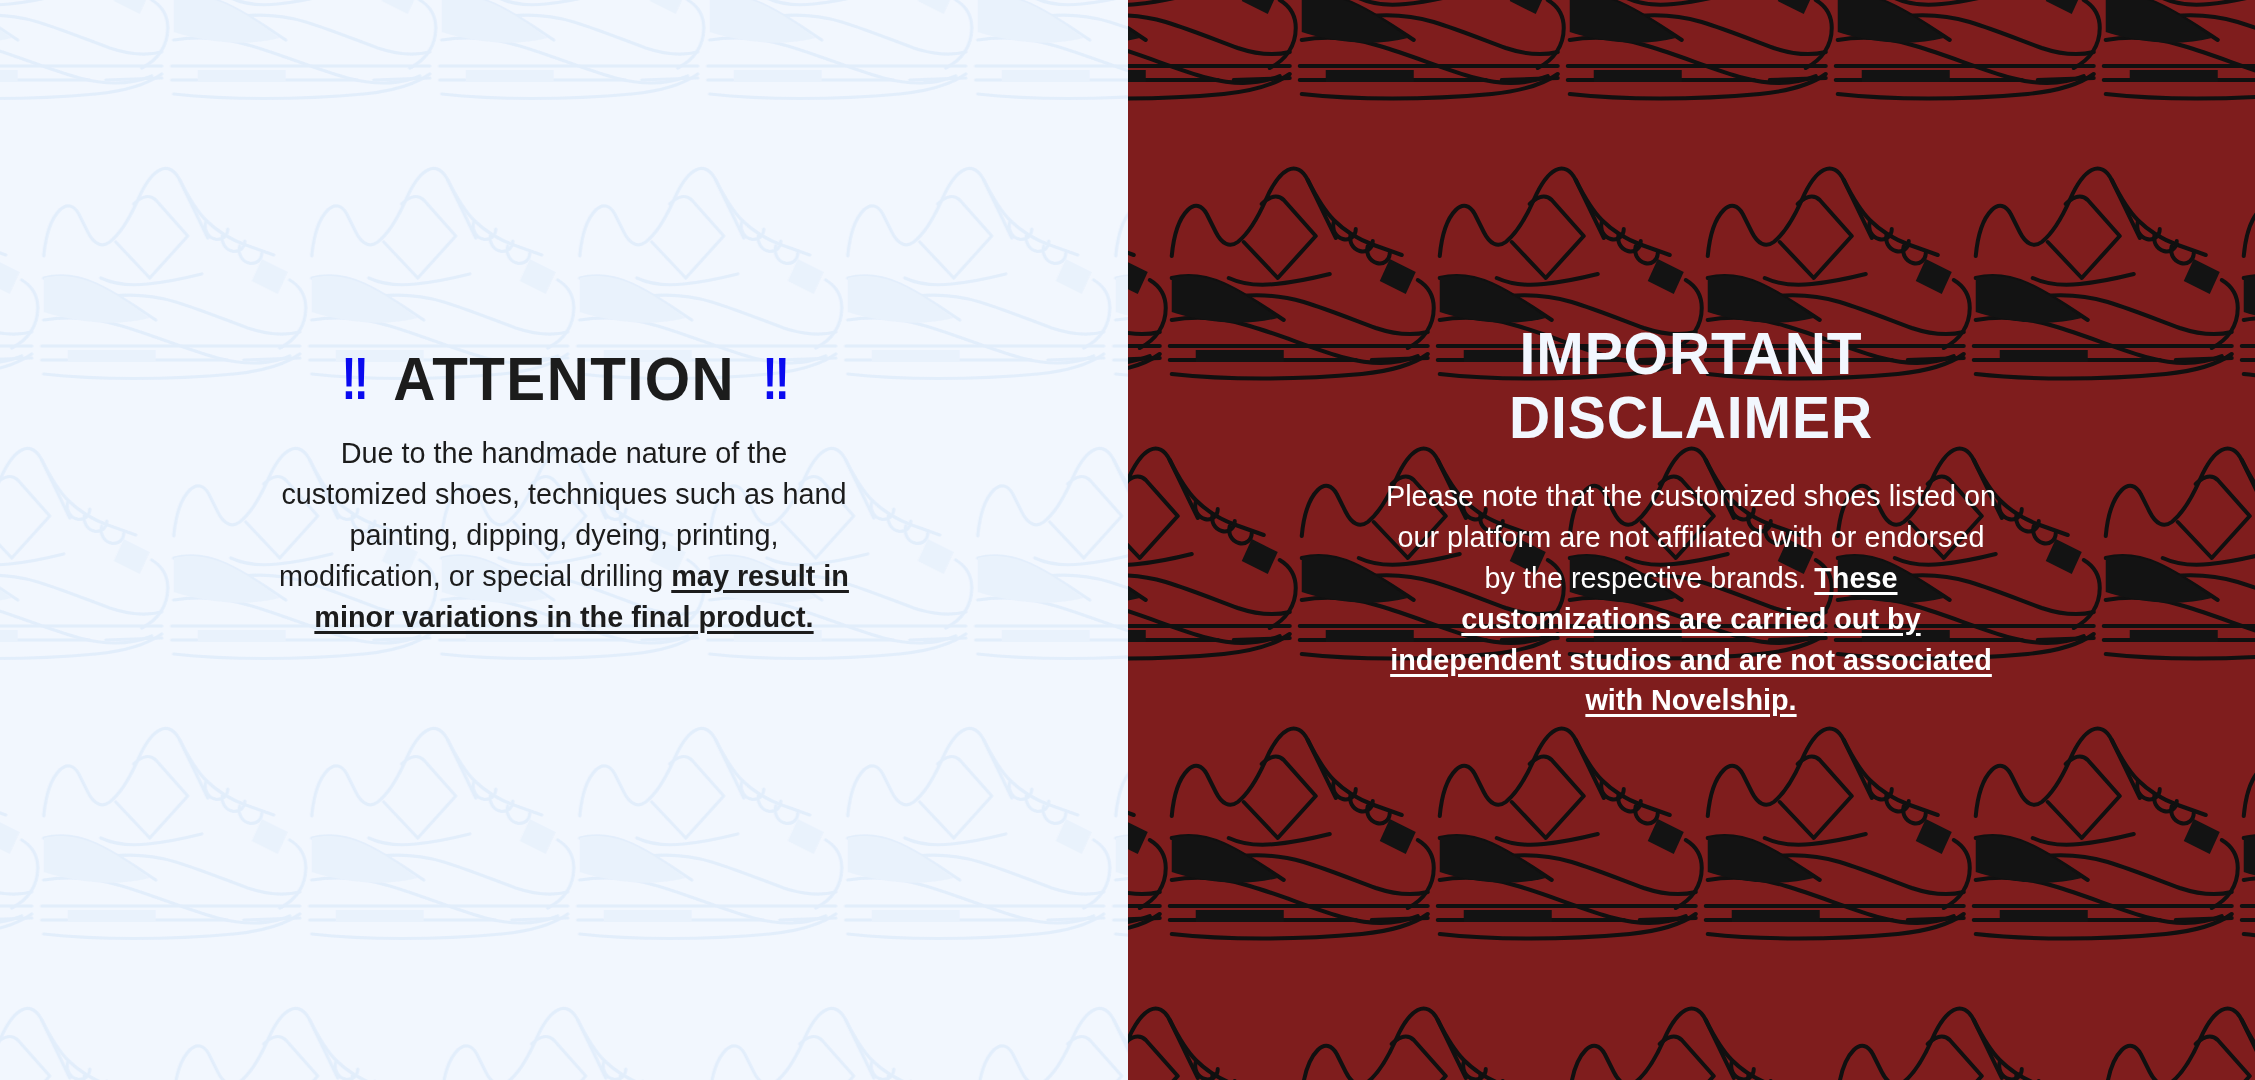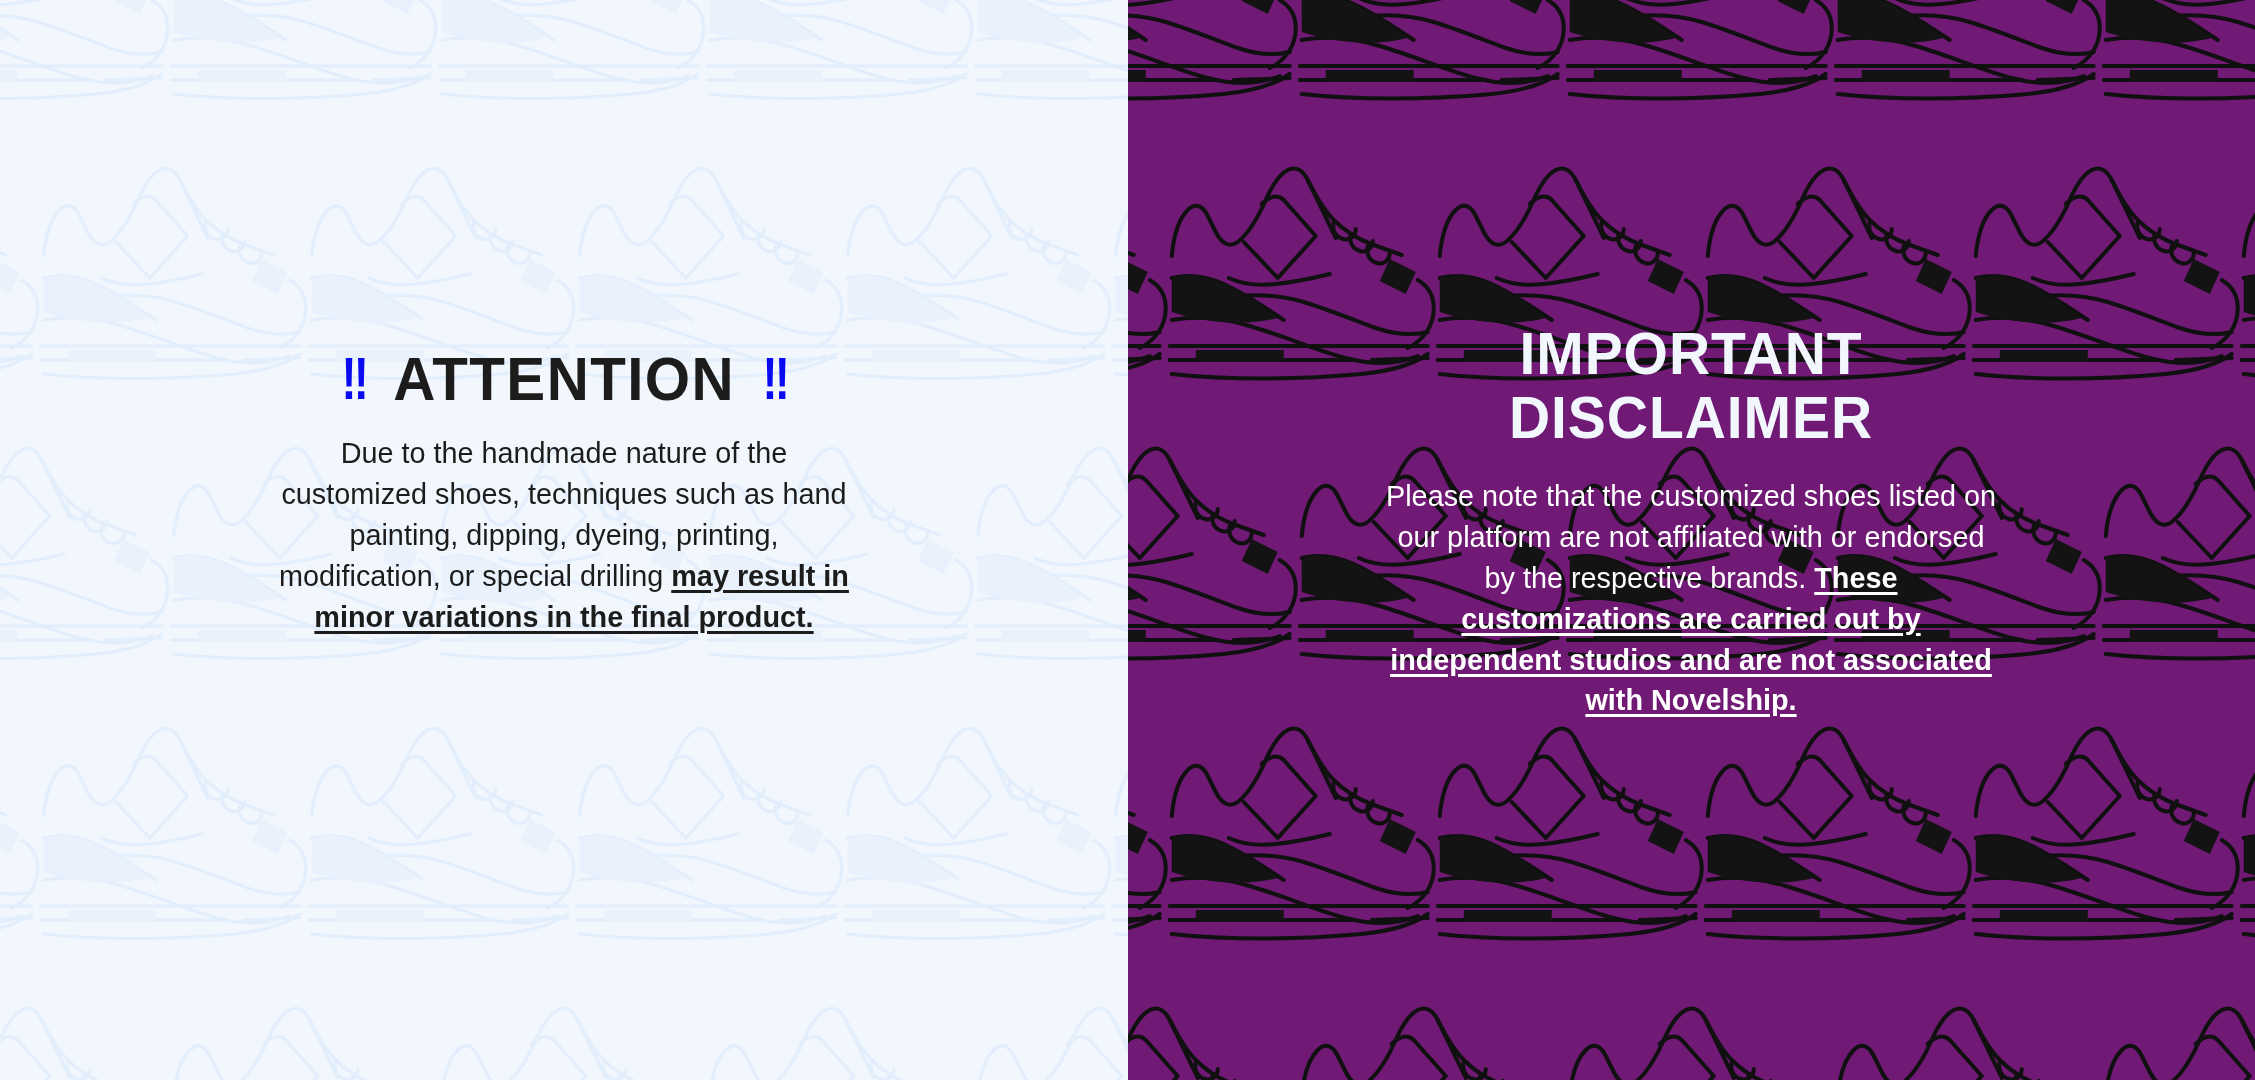--- a/index.html
+++ b/index.html
@@ -20,21 +20,21 @@
   
   .panel {
     position: relative;
     width: 1127.5px;
     height: 1080px;
     overflow: hidden;
     box-sizing: border-box;
   }
 
   .panel-left  { background: #f2f7fe; }
-  .panel-right { background: #701a75; }
+  .panel-right { background: #7f1d1d; }
 
   
   .pattern {
     position: absolute;
     inset: 0;
     pointer-events: none;
     z-index: 0;
   }
   .pattern svg { display: block; width: 100%; height: 100%; }
 

